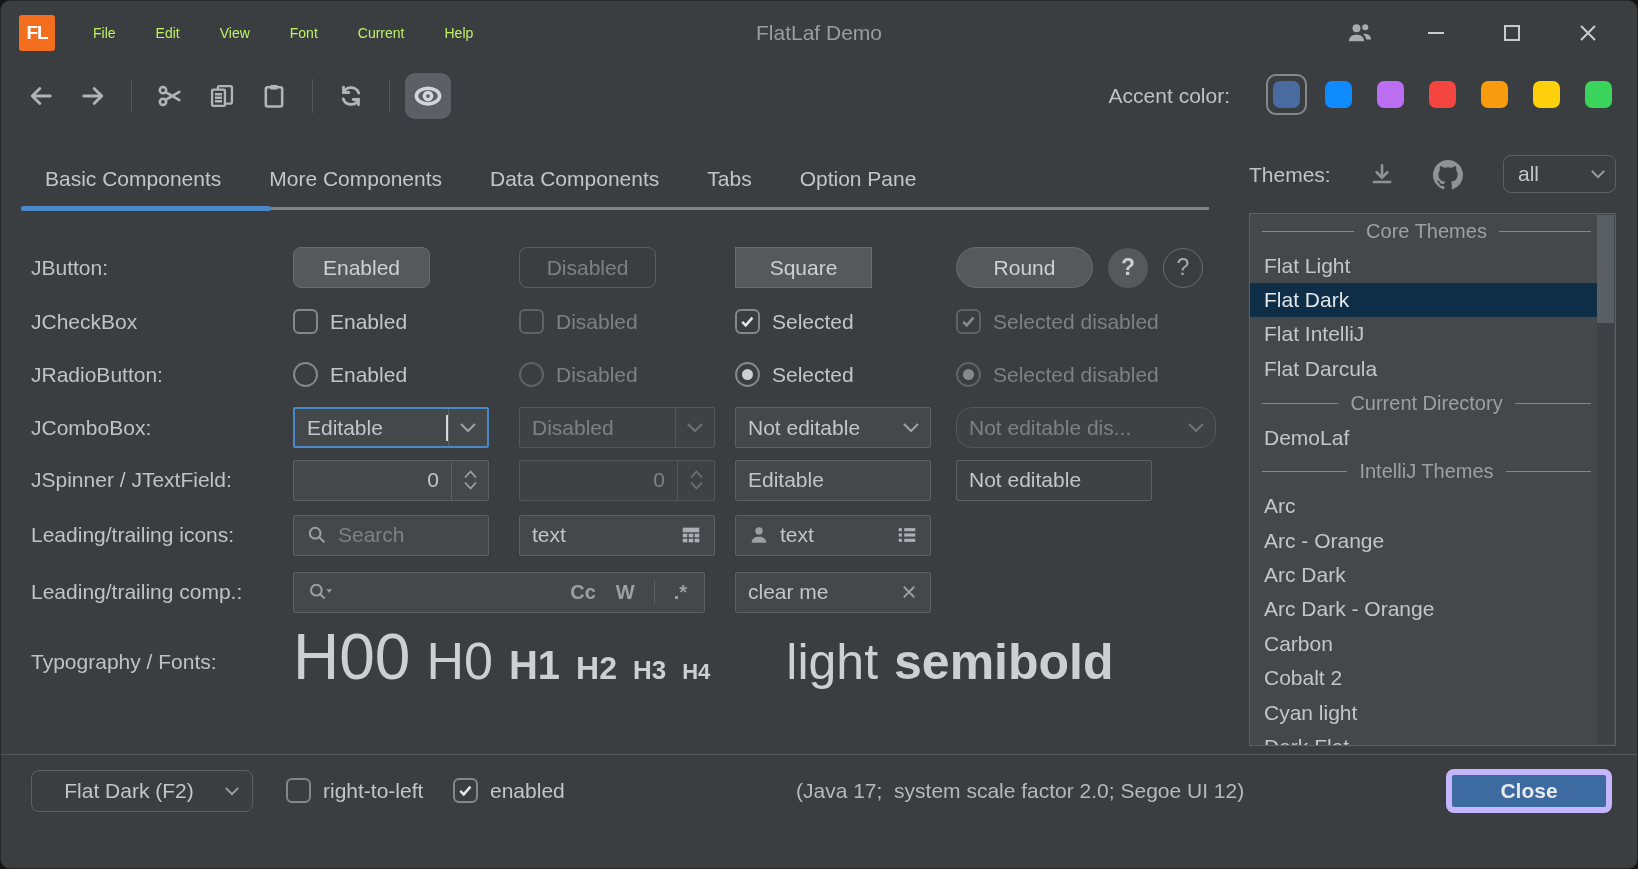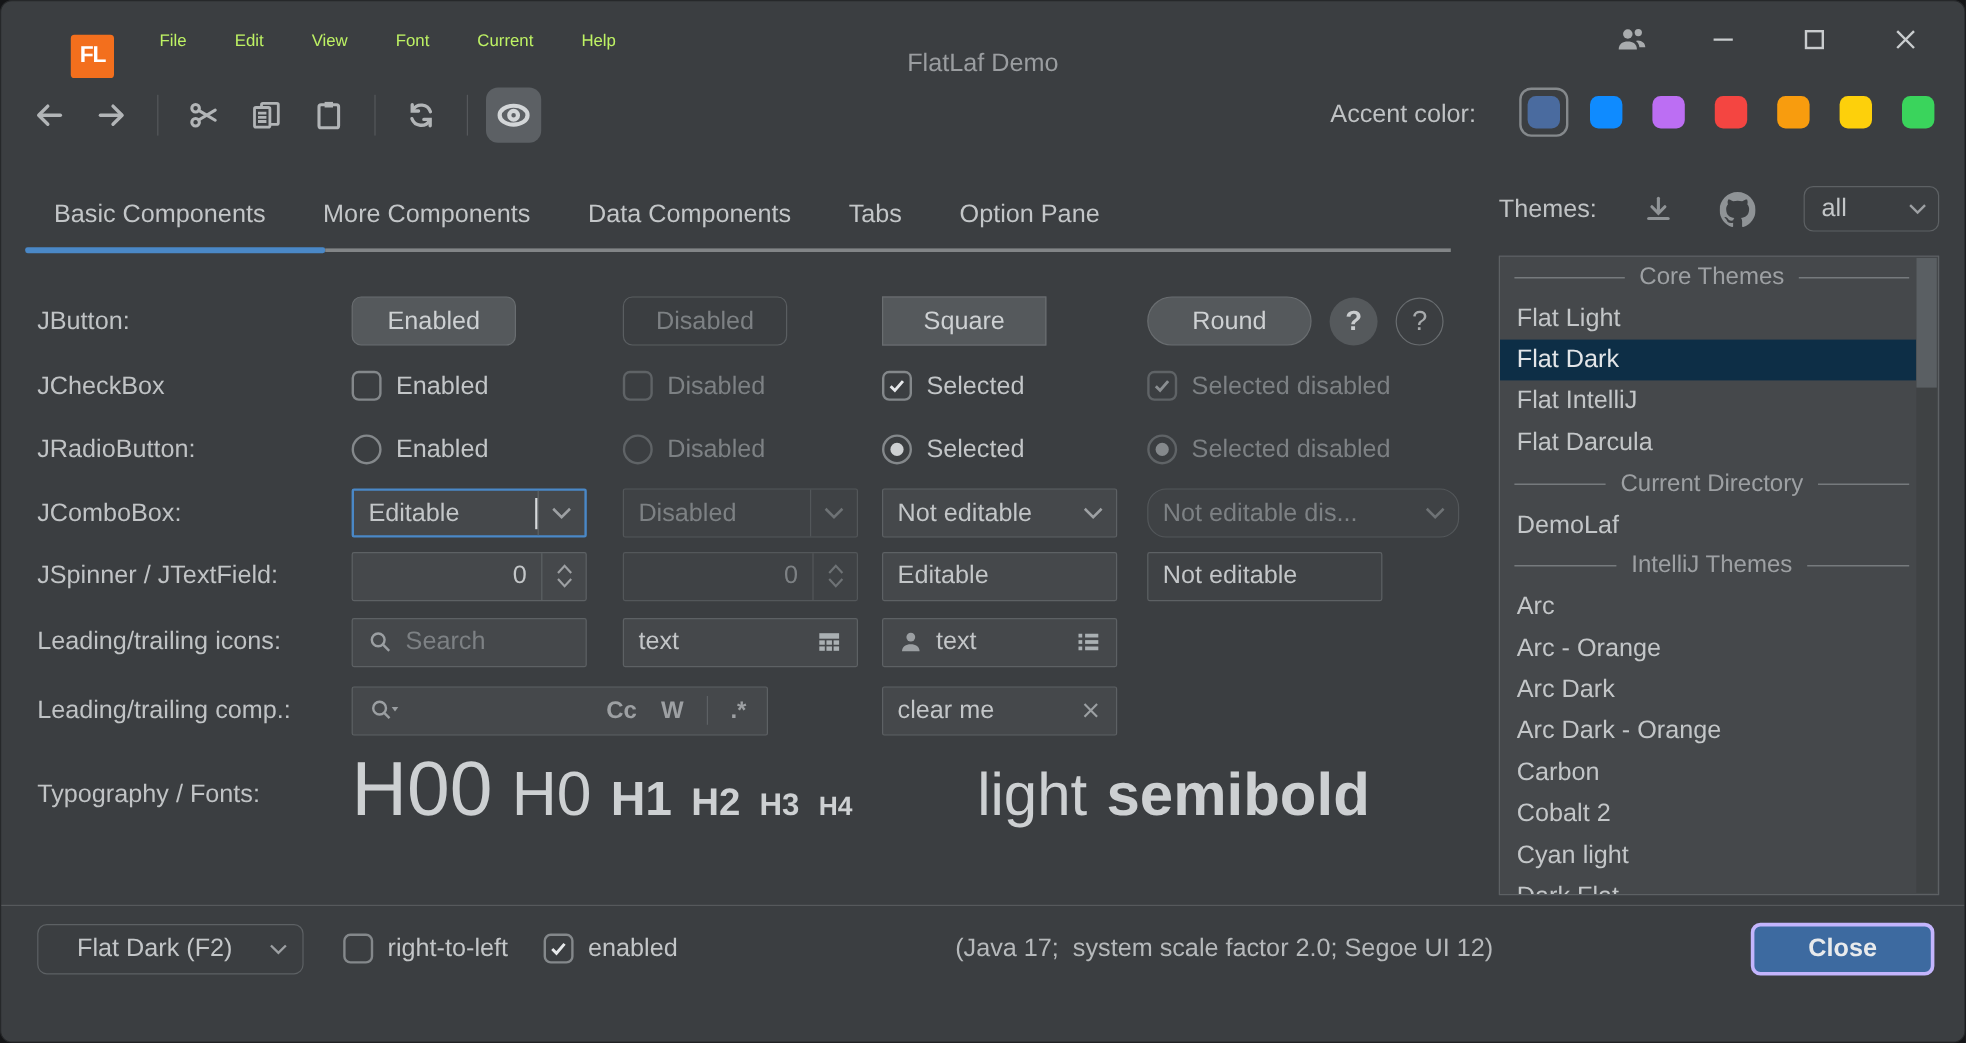--- a/index.html
+++ b/index.html
@@ -2,21 +2,21 @@
 <html style="--accent: #4a88c7; --selection: #0d2e46; --logo: #f36f1d; --closebg: #3d6aa0;"><head>
 <meta charset="utf-8">
 <style>
   html,body{margin:0;padding:0;background:#141517;}
   body{font-family:"Liberation Sans",sans-serif;-webkit-font-smoothing:antialiased;}
   .stage{position:relative;width:1638px;height:869px;overflow:hidden;}
   .window{position:absolute;inset:0;background:#3b3e41;border-radius:10px;border:1px solid #26282a;
           box-sizing:border-box;color:#c6c9cb;overflow:hidden;}
 
   
-  .titlebar{position:absolute;left:0;top:0;right:0;height:64px;display:flex;align-items:flex-end;padding-left:40px;}
+  .titlebar{position:absolute;left:0;top:0;right:0;height:64px;display:flex;align-items:center;}
   .logo{width:36px;height:36px;margin-left:18px;background:var(--logo);border-radius:3px;
         display:flex;align-items:center;justify-content:center;color:#fff;font-weight:bold;
         font-size:19px;letter-spacing:-1px;}
   .menubar{display:flex;margin-left:18px;}
   .menu-item{padding:0 20px;font-size:14px;color:#bef264;line-height:64px;cursor:default;}
   .win-title{position:absolute;left:0;right:0;text-align:center;font-size:21px;color:#9a9da0;pointer-events:none;}
   .win-controls{position:absolute;right:26px;top:0;height:64px;display:flex;align-items:center;gap:30px;}
   .win-btn{width:46px;height:46px;display:flex;align-items:center;justify-content:center;color:#c9ccce;}
   .win-btn svg{display:block;}
 
@@ -88,35 +88,35 @@
   .dim .spin-sep{background:#53575a;}
   .spin-arrows{width:36px;display:flex;flex-direction:column;align-items:center;gap:2px;color:#9da0a3;}
   .dim .spin-arrows{color:#6e7275;}
 
   .field{width:196px;padding:0 12px;gap:10px;}
   .field .grow{flex:1;white-space:nowrap;overflow:hidden;}
   .field .ph{color:#7d8184;}
   .field.readonly{background:#3f4245;}
   .ficon{color:#9b9fa2;display:flex;align-items:center;}
   .ficon.bright{color:#aab0b3;}
-  .field.comp{width:347px;grid-column:auto;}
+  .field.comp{width:412px;grid-column:auto;}
   .match-btn{font-size:20px;color:#9da0a3;font-weight:bold;padding:0 5px;}
   .regex-sep{width:1px;height:24px;background:#5d6164;margin:0 4px;}
 
   
   .typo-cell{grid-column:2 / 6;align-self:start;}
   .typo-label{align-self:start;padding-top:30px;}
   .typo-line1{display:flex;align-items:baseline;gap:16px;color:#cdd0d2;}
   .t-h00{font-size:64px;font-weight:200;}
   .t-h0{font-size:52px;font-weight:300;}
   .t-h1{font-size:40px;font-weight:bold;}
   .t-h2{font-size:32px;font-weight:bold;}
   .t-h3{font-size:26px;font-weight:bold;}
   .t-h4{font-size:22px;font-weight:bold;}
-  .t-light{font-size:50px;font-weight:200;margin-left:88px;}
+  .t-light{font-size:50px;font-weight:200;margin-left:60px;}
   .t-semibold{font-size:50px;font-weight:600;}
   .typo-line2{display:flex;align-items:baseline;gap:18px;color:#c3c6c8;margin-top:14px;}
   .t-large{font-size:27px;}
   .t-default{font-size:21px;}
   .t-medium{font-size:19px;}
   .t-small{font-size:17px;}
   .t-mini{font-size:15px;}
   .t-mono{font-size:19px;font-family:"DejaVu Sans Mono",monospace;margin-left:52px;}
 
   
@@ -144,22 +144,22 @@
   .bottom-sep{position:absolute;left:0;right:0;top:753px;height:1px;background:#56595c;}
   .statusbar{position:absolute;left:0;right:0;top:754px;bottom:0;}
   .lnf-combo{position:absolute;left:30px;top:15px;width:222px;height:42px;box-sizing:border-box;
              border:1px solid #5d6164;border-radius:8px;display:flex;align-items:center;font-size:21px;color:#c3c6c8;text-align:center;}
   .lnf-combo .txt{padding-left:14px;flex:1;white-space:nowrap;}
   .lnf-combo .chev{width:40px;color:#9da0a3;display:flex;justify-content:center;}
   .sb-check{position:absolute;top:23px;}
   .sb-rtl{left:285px;}
   .sb-enabled{left:452px;}
   .sb-info{position:absolute;left:795px;top:24px;font-size:21px;color:#b6b9bb;white-space:pre;}
-  .close-btn{position:absolute;right:25px;top:14px;width:153px;height:44px;border-radius:8px;
-             background:var(--closebg);border:3px solid #c4b5fd;box-sizing:border-box;display:flex;
+  .close-btn{position:absolute;right:25px;top:14px;width:166px;height:44px;border-radius:8px;
+             background:var(--closebg);border:6px solid #c4b5fd;box-sizing:border-box;display:flex;
              align-items:center;justify-content:center;font-size:21px;font-weight:bold;color:#e8eaec;}
   svg{flex:none;}
 </style>
 </head>
 <body>
 
 <div class="stage">
 <div class="window">
 
   <div class="titlebar">

